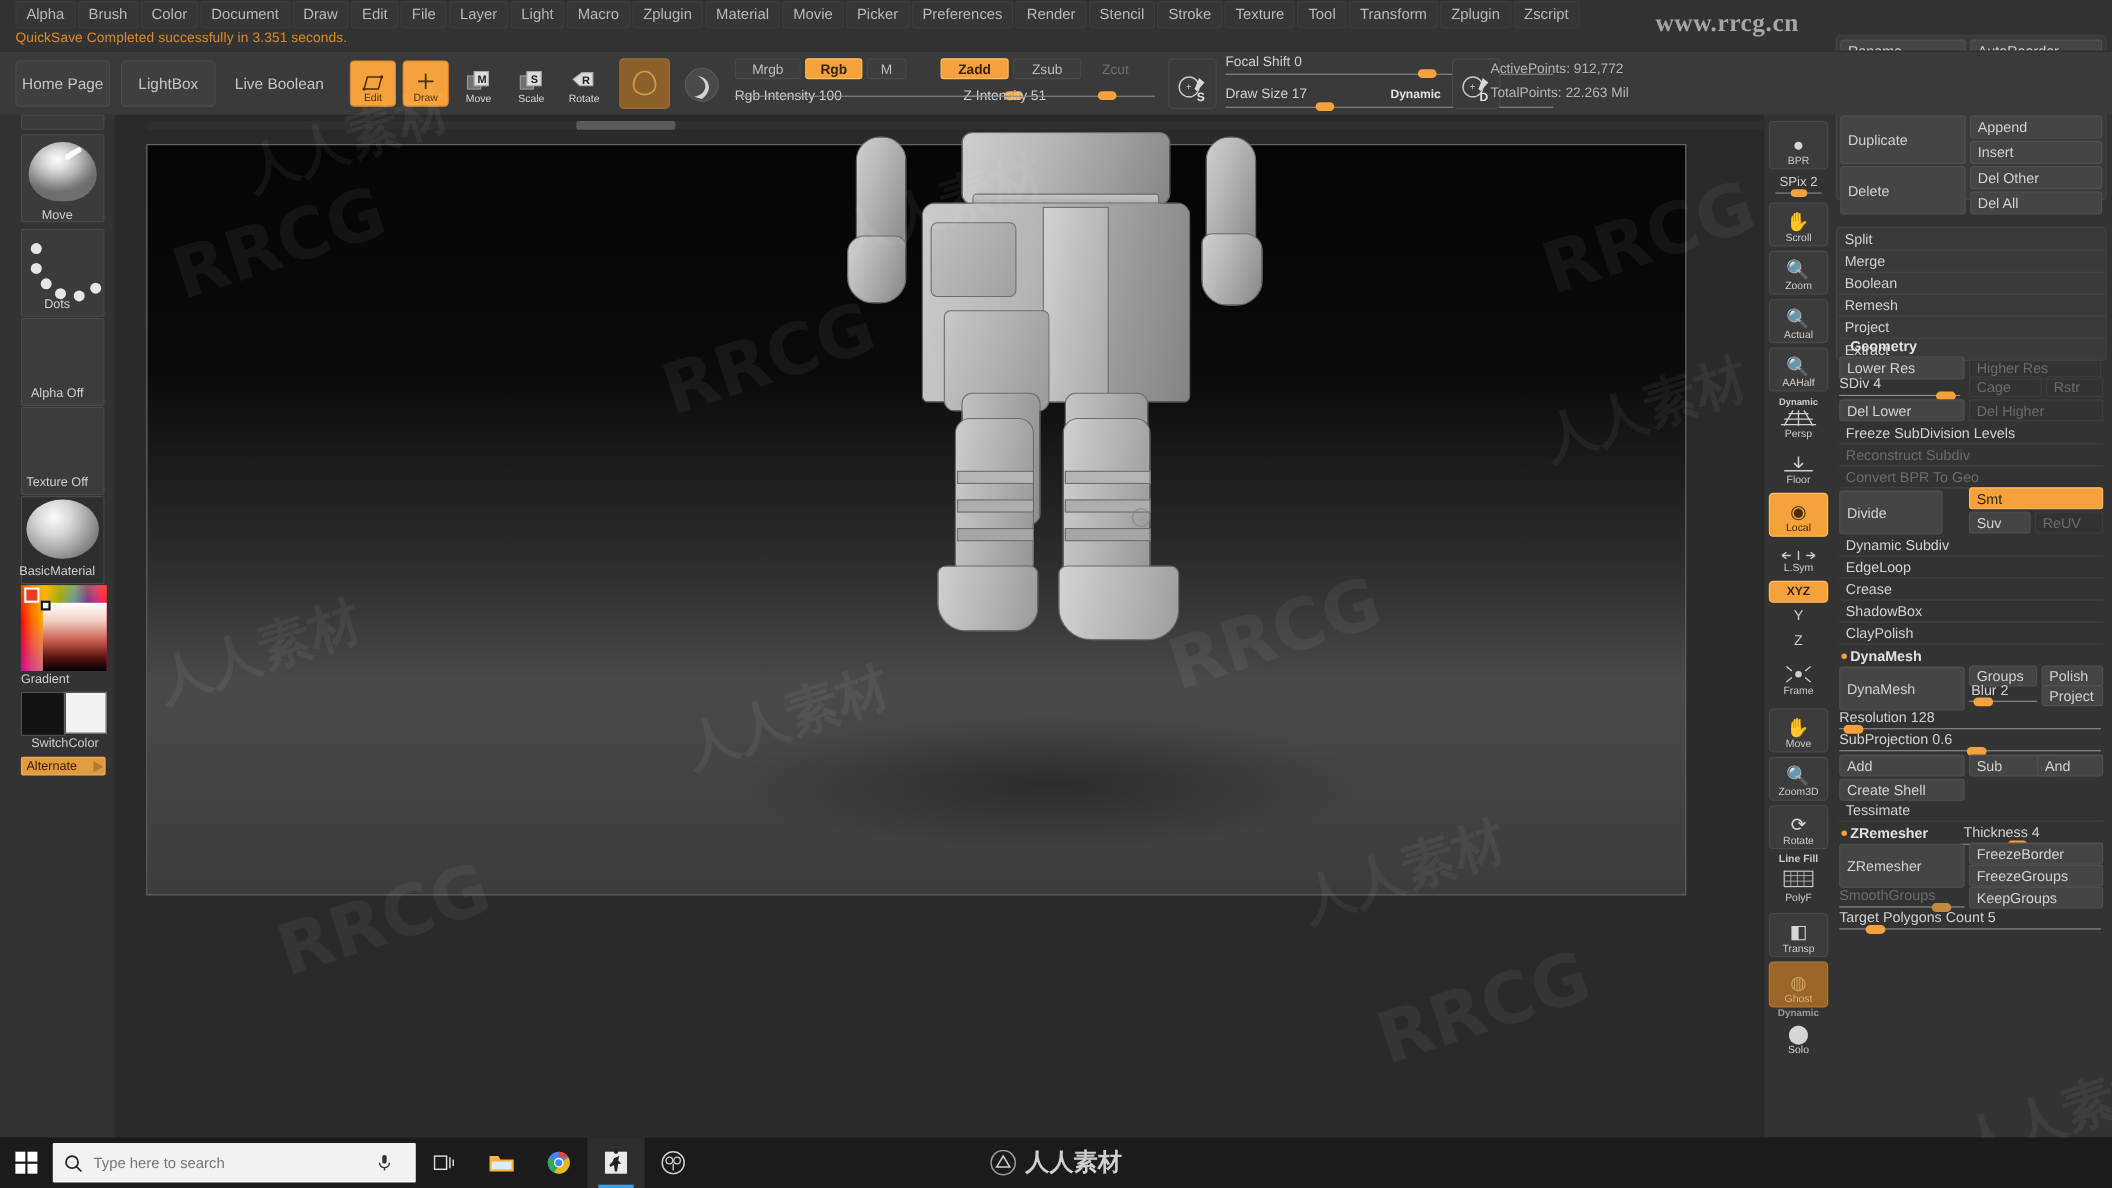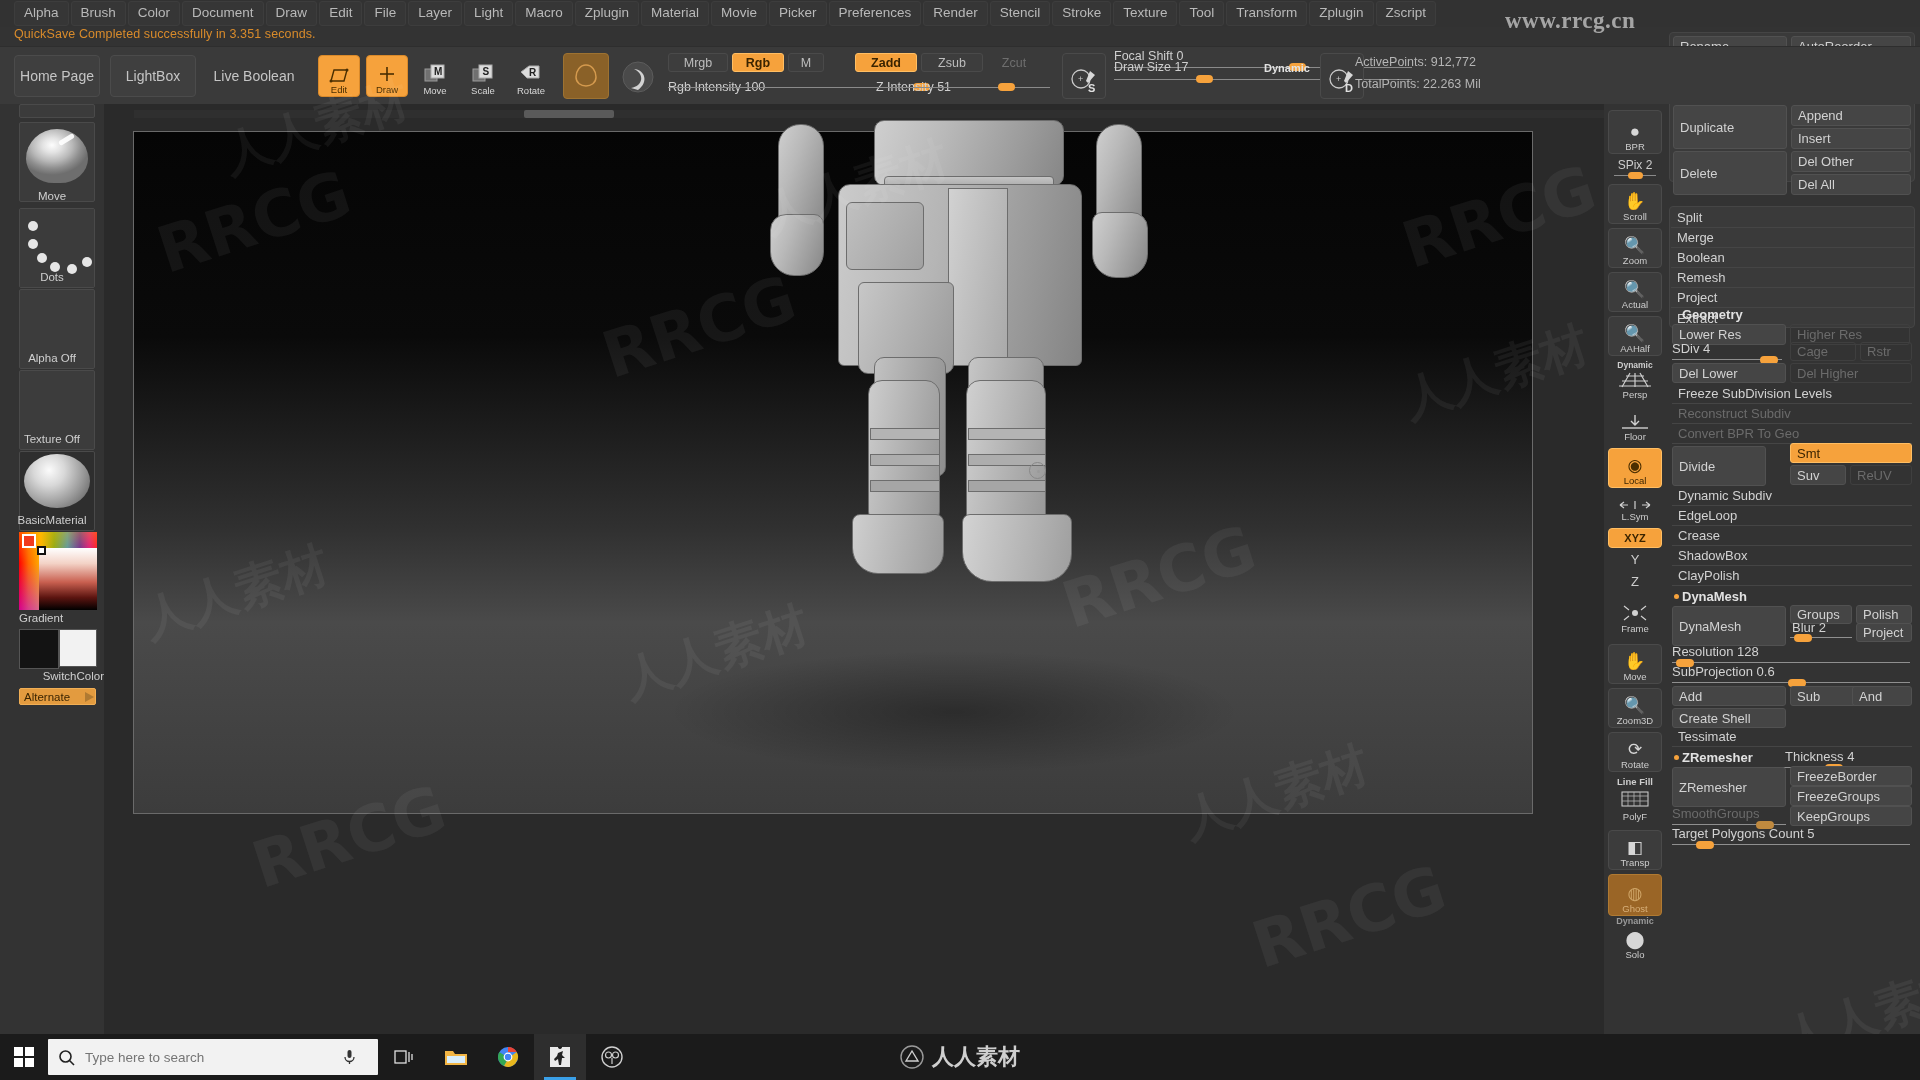--- a/index.html
+++ b/index.html
@@ -354,21 +354,21 @@
         <text x="19" y="28" font-size="11" font-weight="bold" fill="#e0e0e0" font-family="Liberation Sans">S</text>
       </svg>
     </div>
 
     <div class="slider-row" style="left:1114px; top:0px; width:300px; height:26px;">
       <span style="position:absolute; left:0; top:2px;">Focal Shift 0</span>
       <div class="slider-track" style="left:0; width:298px; top:20px;"></div>
       <div class="slider-knob" style="left:175px; top:16px;"></div>
     </div>
 
-    <div class="slider-row" style="left:1114px; top:11px; width:300px; height:26px;text-align:right;">
+    <div class="slider-row" style="left:1114px; top:29px; width:300px; height:26px;text-align:right;">
       <span style="position:absolute; left:0; top:2px;">Draw Size 17</span>
       <span style="position:absolute; left:150px; top:4px; font-size:11px; font-weight:bold; color:#e2e2e2;">Dynamic</span>
       <div class="slider-track" style="left:0; width:298px; top:21px;"></div>
       <div class="slider-knob" style="left:82px; top:17px;"></div>
     </div>
 
     <div class="tb-icon-btn" style="left:1320px; top:6px; width:44px; height:46px; background:#3b3b3b; border:1px solid #4a4a4a;">
       <svg width="30" height="30" viewBox="0 0 30 30" style="margin-bottom:3px;">
         <circle cx="12" cy="15" r="9" fill="none" stroke="#c9c9c9" stroke-width="1.3"></circle>
         <text x="9" y="18" font-size="9" fill="#c9c9c9" font-family="Liberation Sans">+</text>
@@ -420,21 +420,21 @@
            linear-gradient(180deg, rgba(255,140,0,.55) 0%, rgba(255,0,0,.25) 40%, rgba(180,0,255,.55) 100%);"></div>
       <div style="position:absolute; left:20px; top:16px; width:58px; height:62px; background:
            linear-gradient(180deg,#ffffff 0%, #f3d2c6 25%, #c96050 55%, #5b1410 80%, #000 100%);"></div>
       <div class="swatch-box" style="left:3px; top:2px; width:14px; height:14px; background:#f03a1e;"></div>
       <div class="swatch-box2" style="left:18px; top:14px; width:9px; height:9px; background:#fff;"></div>
     </div>
     <div class="shelf-label" style="top:508px; text-align:left; padding-left:19px;">Gradient</div>
 
     <div style="position:absolute; left:19px; top:525px; width:40px; height:40px; background:#131313; border:1px solid #555;"></div>
     <div style="position:absolute; left:59px; top:525px; width:38px; height:38px; background:#f2f2f2; border:1px solid #555;"></div>
-    <div class="shelf-label" style="top:566px; text-align:right; padding-left:14px;">SwitchColor</div>
+    <div class="shelf-label" style="top:566px; text-align:center; padding-left:14px;">SwitchColor</div>
 
     <div style="position:absolute; left:19px; top:584px; width:77px; height:17px; background:#e39b3f; border:1px solid #f0ae55; border-radius:2px; display:flex; align-items:center; padding-left:4px; font-size:11.5px; color:#3a2400;">Alternate</div>
     <div style="position:absolute; left:85px; top:588px; width:0; height:0; border-left:9px solid #b07a32; border-top:5px solid transparent; border-bottom:5px solid transparent;"></div>
   </div>
 
   <div class="canvas-area">
     <div class="canvas-doc">
 
       <div class="fig" style="position:absolute; left:600px; top:0; width:520px; height:610px;">
 

